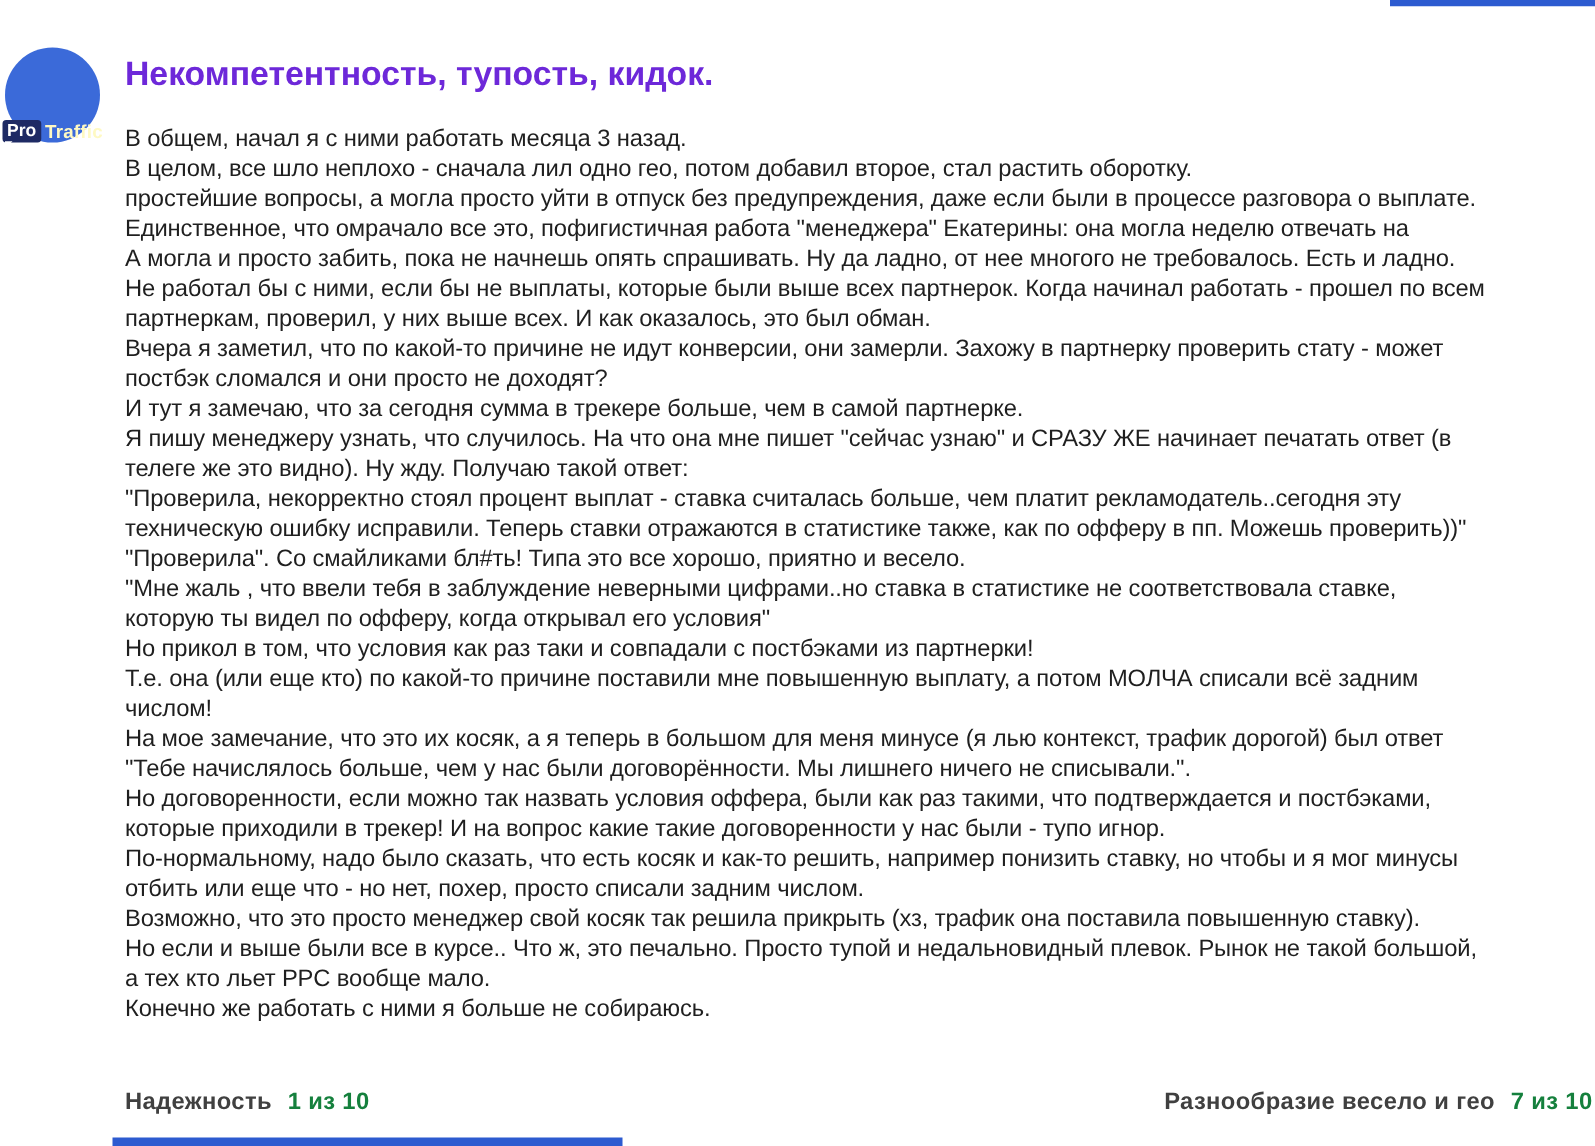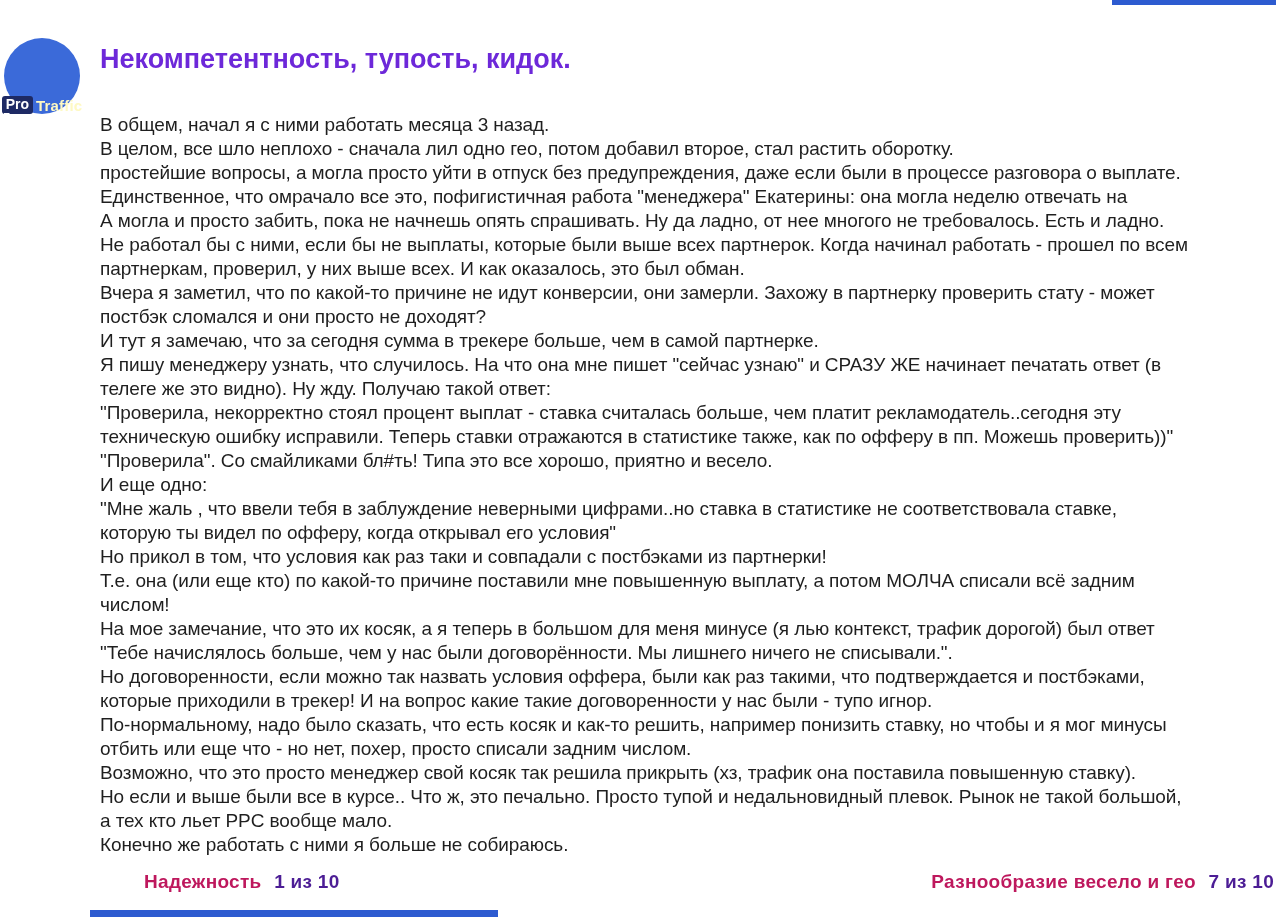--- a/index.html
+++ b/index.html
@@ -40,36 +40,36 @@
   .logo-traffic{
     color:#fef9c3;font-size:15px;font-weight:700;letter-spacing:0.2px;
   }
   .review-title{
     position:absolute;left:100px;top:44px;margin:0;
     font-size:27px;font-weight:700;line-height:30px;
     color:#6d28d9;
     white-space:nowrap;
   }
   .review-body{
-    position:absolute;left:100px;top:113px;right:4px;
+    position:absolute;left:100px;top:100px;right:4px;
     color:#1f1f1f;
     font-size:19px;line-height:24px;
     letter-spacing:-0.1px;
   }
   .review-body .line{
     white-space:nowrap;height:24px;
   }
   .ratings-row{
     position:absolute;left:100px;right:2px;top:871px;
     display:flex;justify-content:space-between;align-items:baseline;
     font-size:19px;font-weight:600;letter-spacing:0.3px;
     white-space:nowrap;
   }
-  .rating-label{color:#be185d;margin-left:44px;}
-  .rating-value{color:#4c1d95;font-weight:700;margin-left:7px;margin-top:12px;}
+  .rating-label{color:#404040;}
+  .rating-value{color:#15803d;font-weight:700;margin-left:7px;margin-top:12px;}
 </style>
 </head>
 <body>
 
 <div class="page">
 
   <div class="top-accent-bar"></div>
 
   <div class="logo">
     <span class="logo-pro">Pro</span>
@@ -87,21 +87,20 @@
     <div class="line">Не работал бы с ними, если бы не выплаты, которые были выше всех партнерок. Когда начинал работать - прошел по всем</div>
     <div class="line">партнеркам, проверил, у них выше всех. И как оказалось, это был обман.</div>
     <div class="line">Вчера я заметил, что по какой-то причине не идут конверсии, они замерли. Захожу в партнерку проверить стату - может</div>
     <div class="line">постбэк сломался и они просто не доходят?</div>
     <div class="line">И тут я замечаю, что за сегодня сумма в трекере больше, чем в самой партнерке.</div>
     <div class="line">Я пишу менеджеру узнать, что случилось. На что она мне пишет "сейчас узнаю" и СРАЗУ ЖЕ начинает печатать ответ (в</div>
     <div class="line">телеге же это видно). Ну жду. Получаю такой ответ:</div>
     <div class="line">"Проверила, некорректно стоял процент выплат - ставка считалась больше, чем платит рекламодатель..сегодня эту</div>
     <div class="line">техническую ошибку исправили. Теперь ставки отражаются в статистике также, как по офферу в пп. Можешь проверить))"</div>
     <div class="line">"Проверила". Со смайликами бл#ть! Типа это все хорошо, приятно и весело.</div>
-    <div class="line">И еще одно:</div>
     <div class="line">"Мне жаль , что ввели тебя в заблуждение неверными цифрами..но ставка в статистике не соответствовала ставке,</div>
     <div class="line">которую ты видел по офферу, когда открывал его условия"</div>
     <div class="line">Но прикол в том, что условия как раз таки и совпадали с постбэками из партнерки!</div>
     <div class="line">Т.е. она (или еще кто) по какой-то причине поставили мне повышенную выплату, а потом МОЛЧА списали всё задним</div>
     <div class="line">числом!</div>
     <div class="line">На мое замечание, что это их косяк, а я теперь в большом для меня минусе (я лью контекст, трафик дорогой) был ответ</div>
     <div class="line">"Тебе начислялось больше, чем у нас были договорённости. Мы лишнего ничего не списывали.".</div>
     <div class="line">Но договоренности, если можно так назвать условия оффера, были как раз такими, что подтверждается и постбэками,</div>
     <div class="line">которые приходили в трекер! И на вопрос какие такие договоренности у нас были - тупо игнор.</div>
     <div class="line">По-нормальному, надо было сказать, что есть косяк и как-то решить, например понизить ставку, но чтобы и я мог минусы</div>

